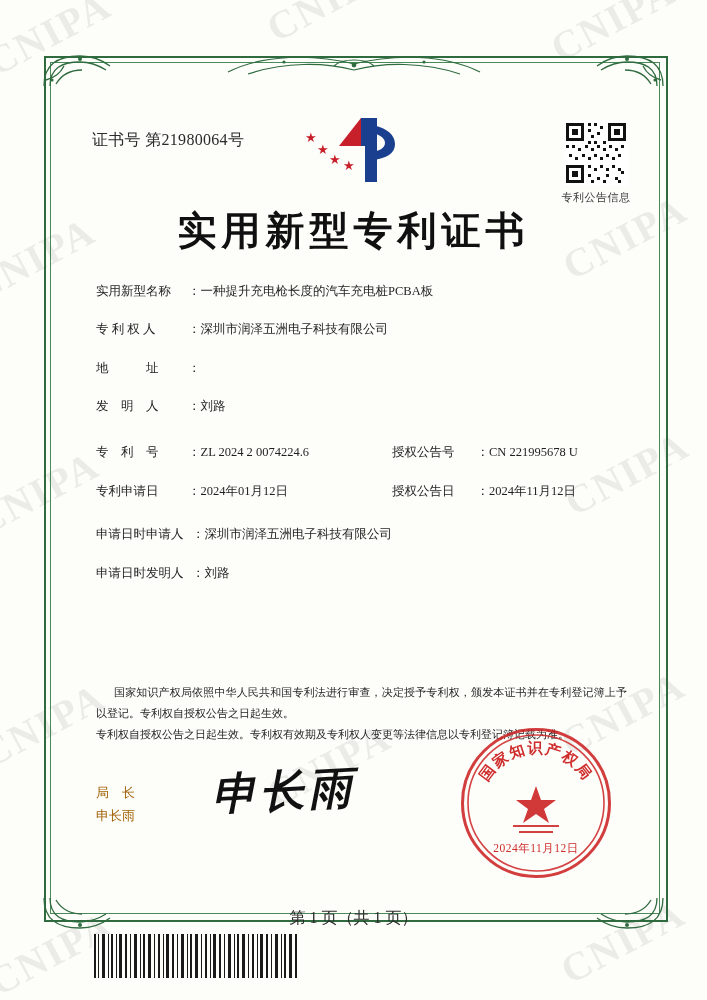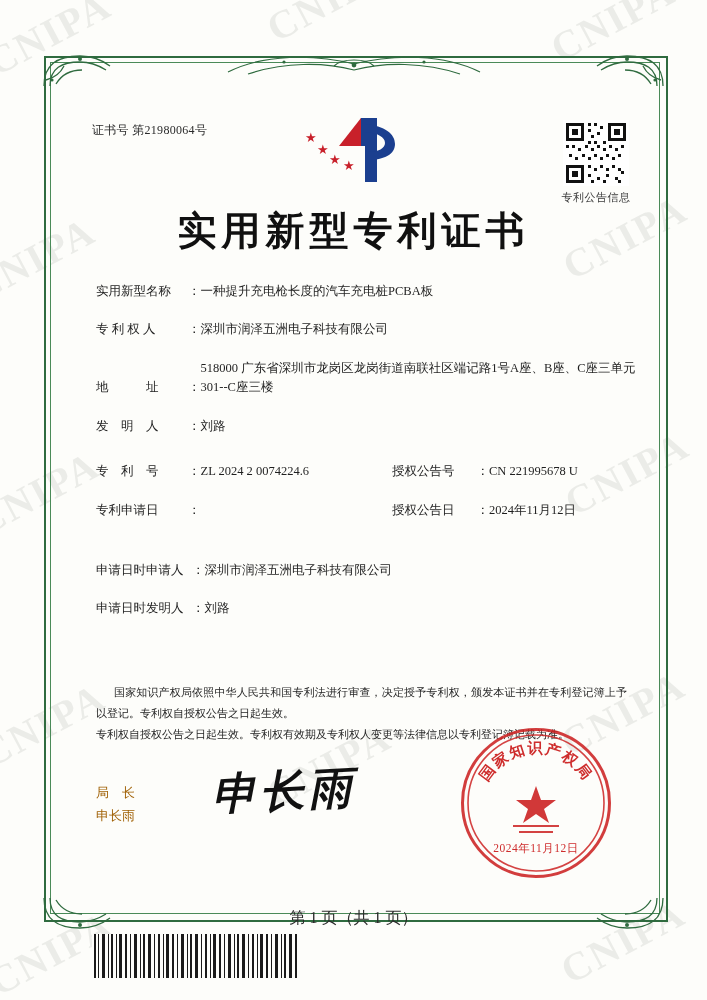--- a/index.html
+++ b/index.html
@@ -83,22 +83,22 @@
   
   .content {
     position: absolute;
     inset: 0;
     z-index: 5;
   }
 
   .cert-number {
     position: absolute;
     left: 92px;
-    top: 122px;
-    font-size: 12px;
+    top: 130px;
+    font-size: 16px;
     color: #2a2a2a;
     letter-spacing: 0.3px;
   }
 
   .logo {
     position: absolute;
     left: 50%;
     top: 112px;
     transform: translateX(-50%);
     width: 110px;
@@ -451,21 +451,20 @@
 
       <div class="row">
         <div class="lbl">专 利 权 人</div>
         <div class="colon">：</div>
         <div class="val">深圳市润泽五洲电子科技有限公司</div>
       </div>
 
       <div class="row">
         <div class="lbl">地　　　址</div>
         <div class="colon">：</div>
-        <div class="val">518000 广东省深圳市龙岗区龙岗街道南联社区端记路1号A座、B座、C座三单元301--C座三楼</div>
       </div>
 
       <div class="row">
         <div class="lbl">发　明　人</div>
         <div class="colon">：</div>
         <div class="val">刘路</div>
       </div>
 
       <div class="row row-2col" style="margin-top:26px;">
         <div class="col-left">
@@ -477,29 +476,30 @@
           <div class="lbl-r">授权公告号</div>
           <div class="colon">：</div>
           <div class="val">CN 221995678 U</div>
         </div>
       </div>
 
       <div class="row row-2col" style="margin-top:20px;">
         <div class="col-left">
           <div class="lbl">专利申请日</div>
           <div class="colon">：</div>
+          <div class="val">2024年01月12日</div>
         </div>
         <div class="col-right">
           <div class="lbl-r">授权公告日</div>
           <div class="colon">：</div>
           <div class="val">2024年11月12日</div>
         </div>
       </div>
 
-      <div class="row" style="margin-top:40px;">
+      <div class="row" style="margin-top:24px;">
         <div class="lbl tight" style="width:96px;flex:0 0 96px;">申请日时申请人</div>
         <div class="colon">：</div>
         <div class="val">深圳市润泽五洲电子科技有限公司</div>
       </div>
 
       <div class="row" style="">
         <div class="lbl tight" style="width:96px;flex:0 0 96px;">申请日时发明人</div>
         <div class="colon">：</div>
         <div class="val">刘路</div>
       </div>

